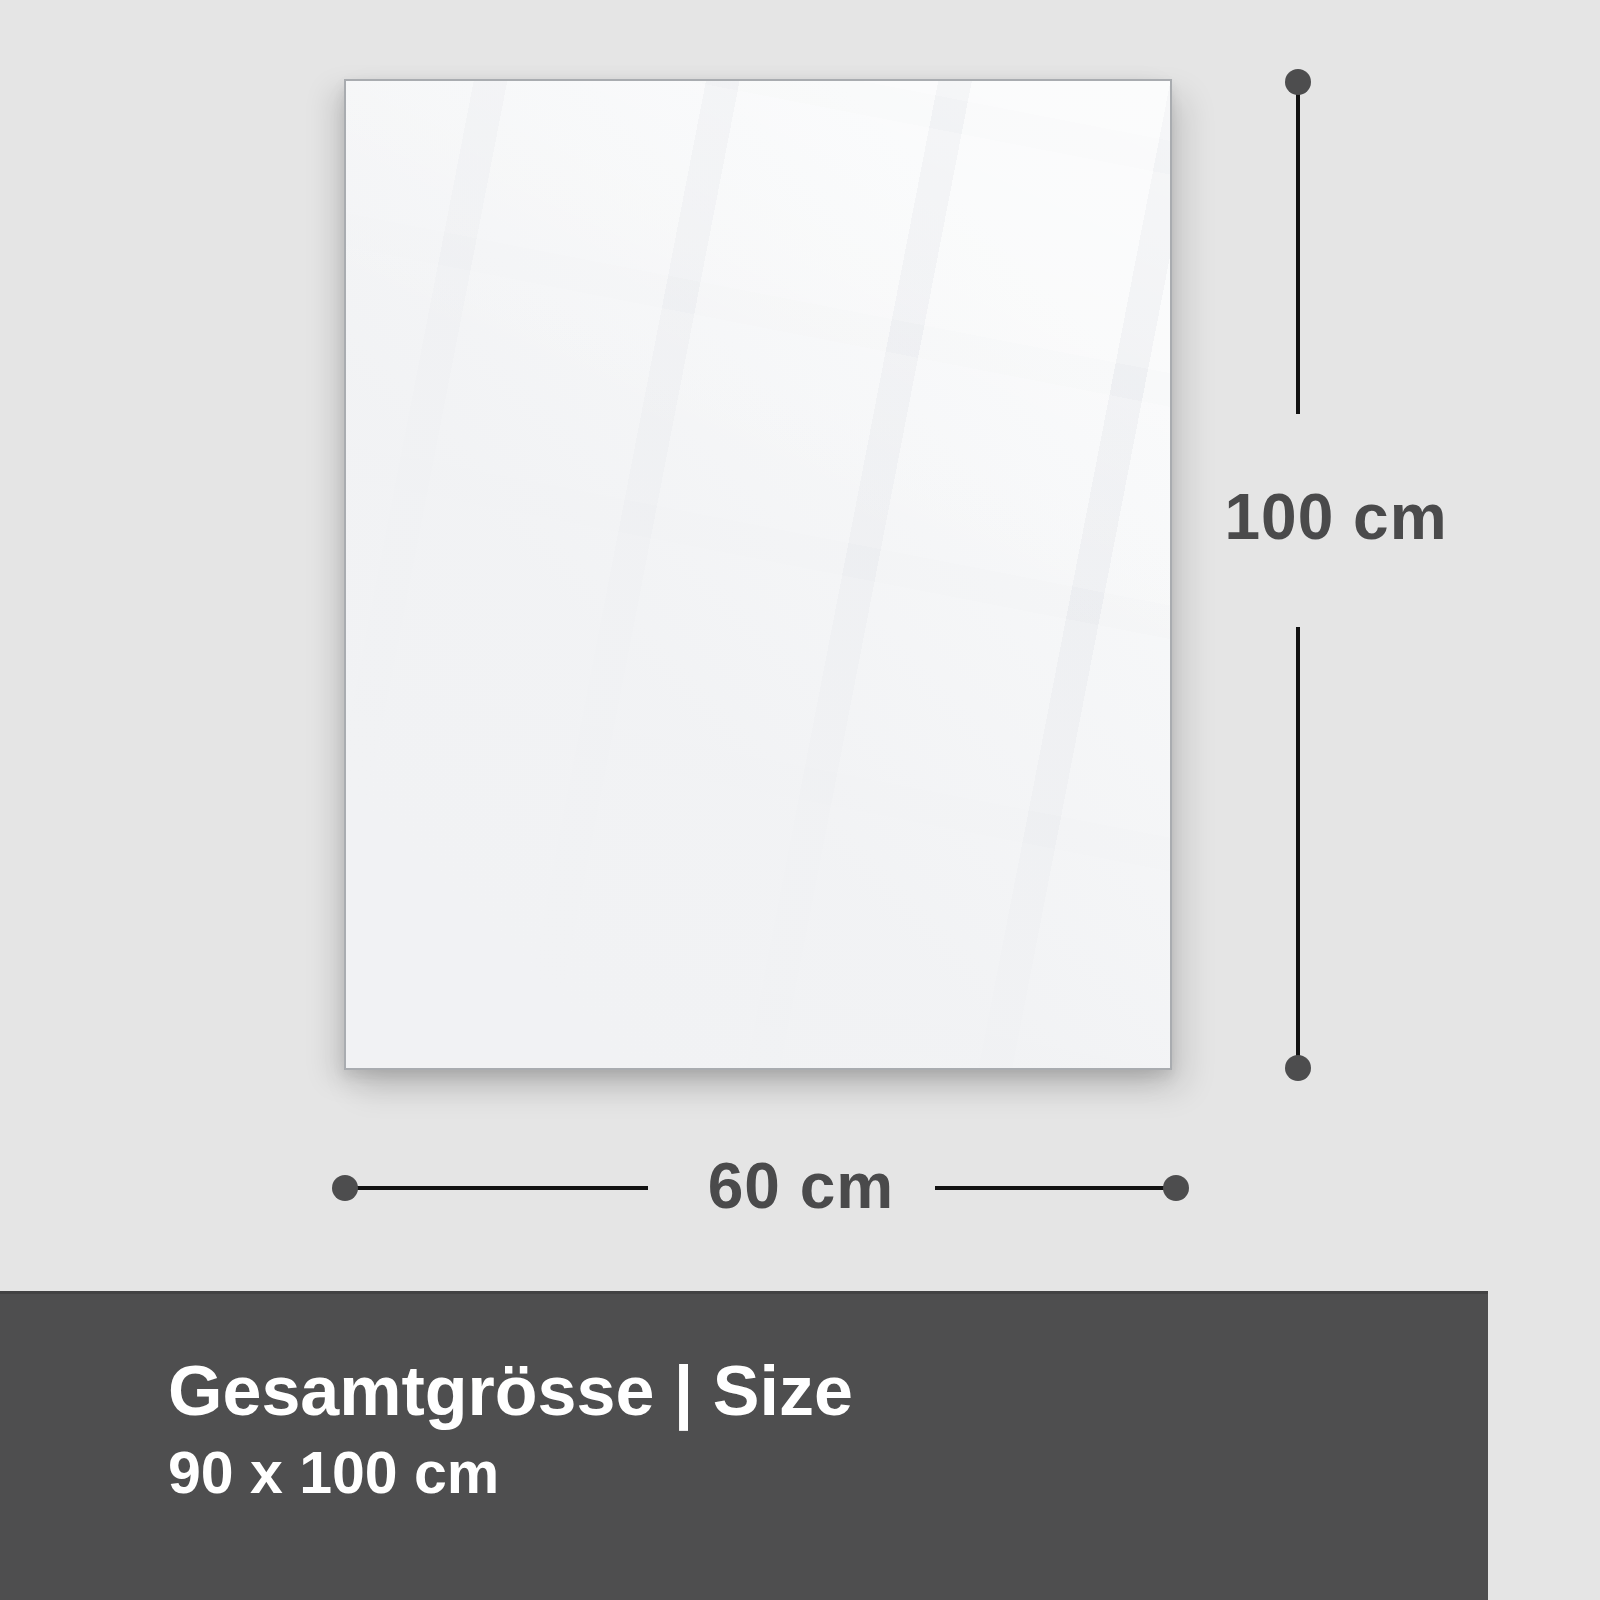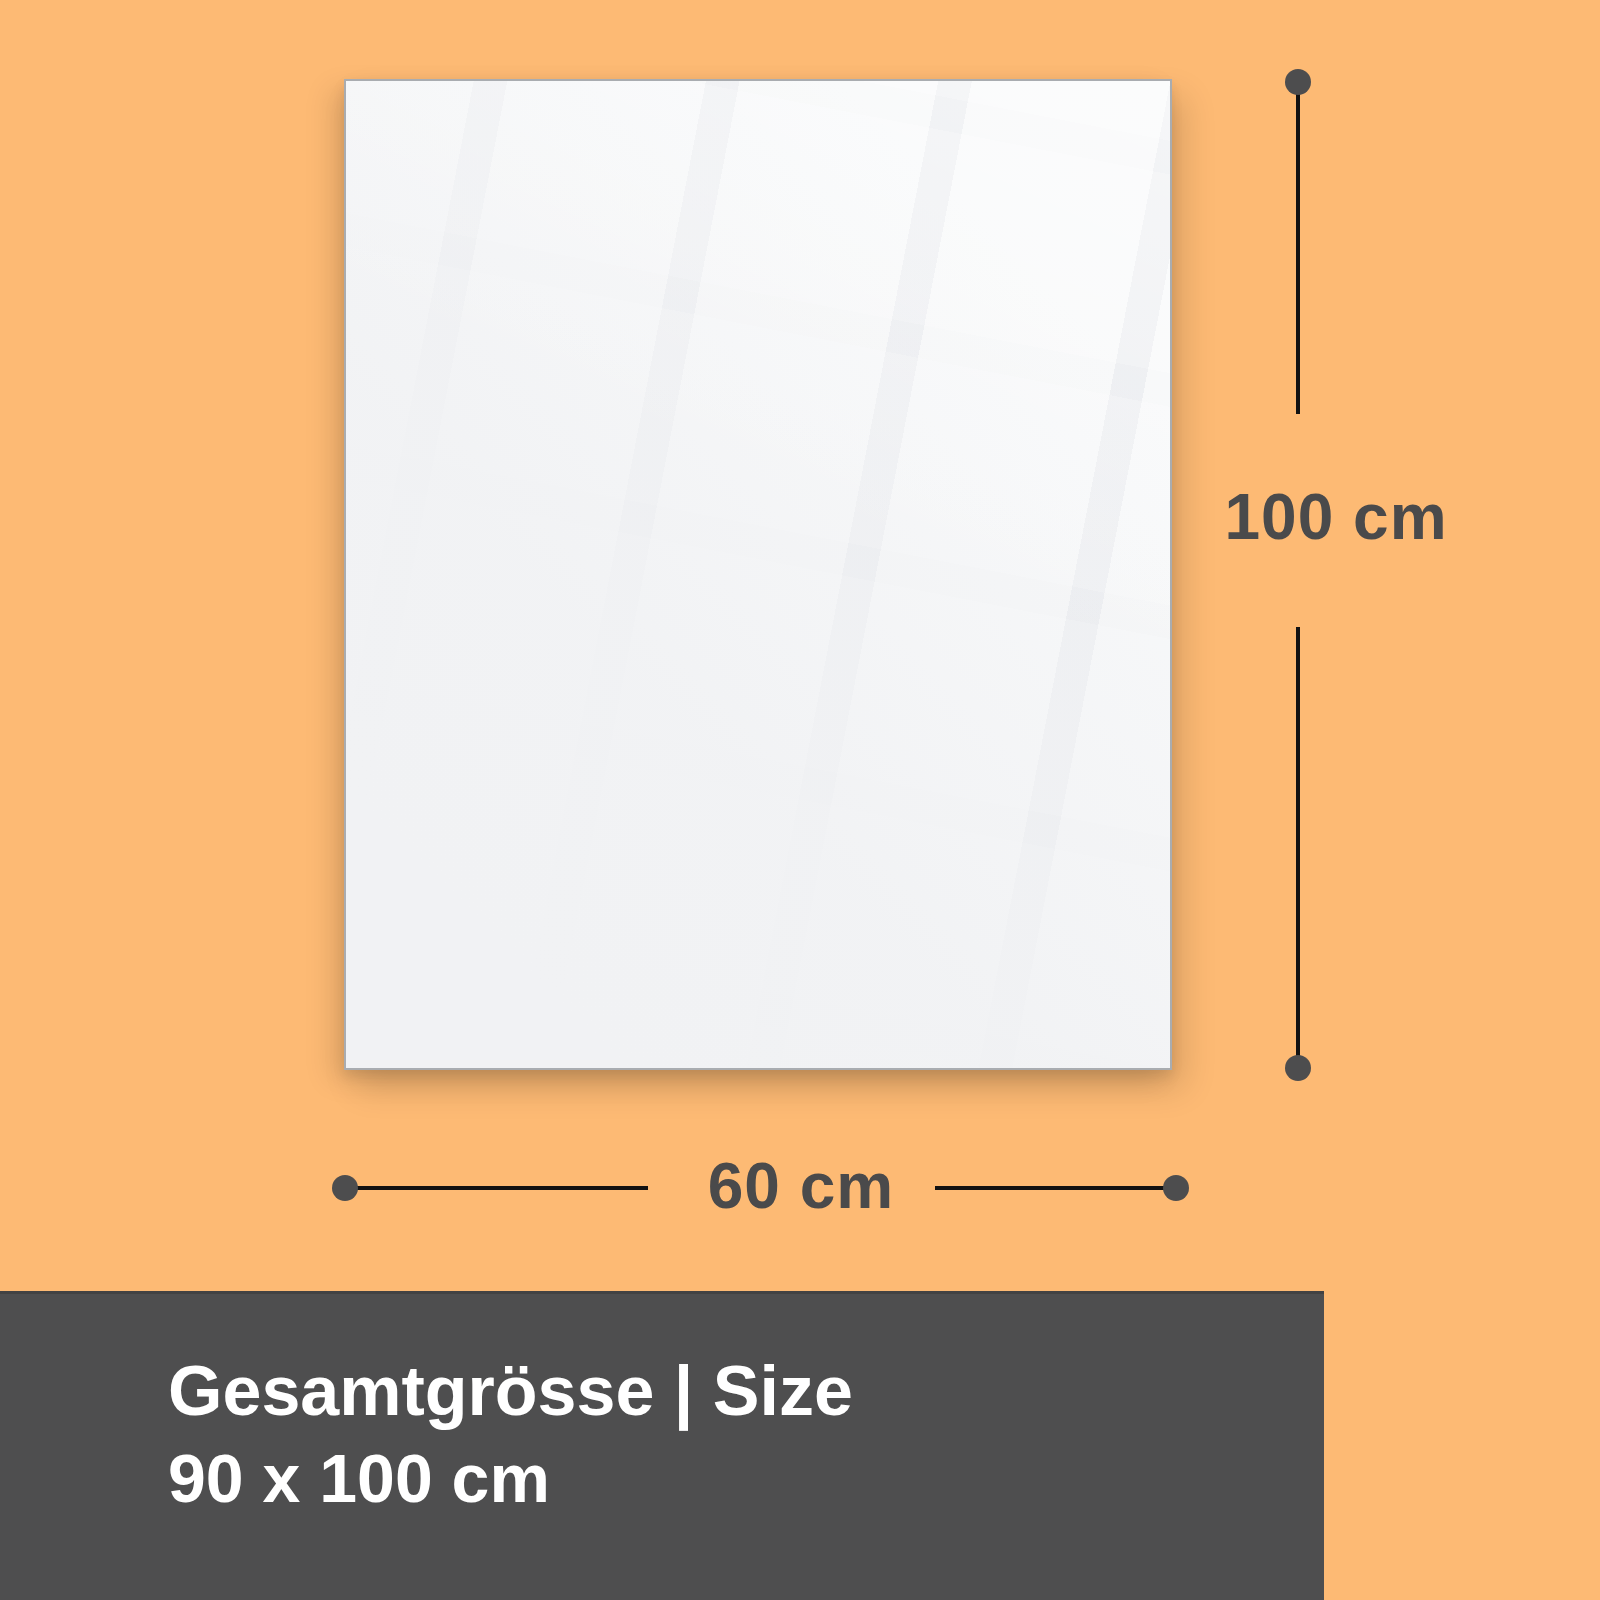--- a/index.html
+++ b/index.html
@@ -5,21 +5,21 @@
   html, body {
     margin: 0;
     padding: 0;
     background: #ffffff;
     font-family: "Liberation Sans", sans-serif;
   }
   #stage {
     position: relative;
     width: 1600px;
     height: 1600px;
-    background: #fdba74;
+    background: #e5e5e5;
     overflow: hidden;
   }
 
   
   .panel {
     position: absolute;
     left: 344px;
     top: 79px;
     width: 828px;
     height: 991px;
@@ -96,41 +96,41 @@
     white-space: nowrap;
   }
   .label-height { left: 1336px; top: 517px; }
   .label-width  { left: 801px;  top: 1186px; }
 
   
   .banner {
     position: absolute;
     left: 0;
     top: 1291px;
-    width: 1324px;
+    width: 1488px;
     height: 309px;
     box-sizing: border-box;
     background: #4e4e4f;
     border-top: 3px solid #424243;
     color: #ffffff;
   }
   .banner-title {
     position: absolute;
     left: 168px;
     top: 62px;
     font-size: 70px;
     font-weight: bold;
     line-height: 1;
     white-space: nowrap;
   }
   .banner-size {
     position: absolute;
     left: 168px;
     top: 150px;
-    font-size: 68px;
+    font-size: 59px;
     font-weight: bold;
     line-height: 1;
     white-space: nowrap;
   }
 </style>
 </head>
 <body>
 
 <div id="stage">
 

